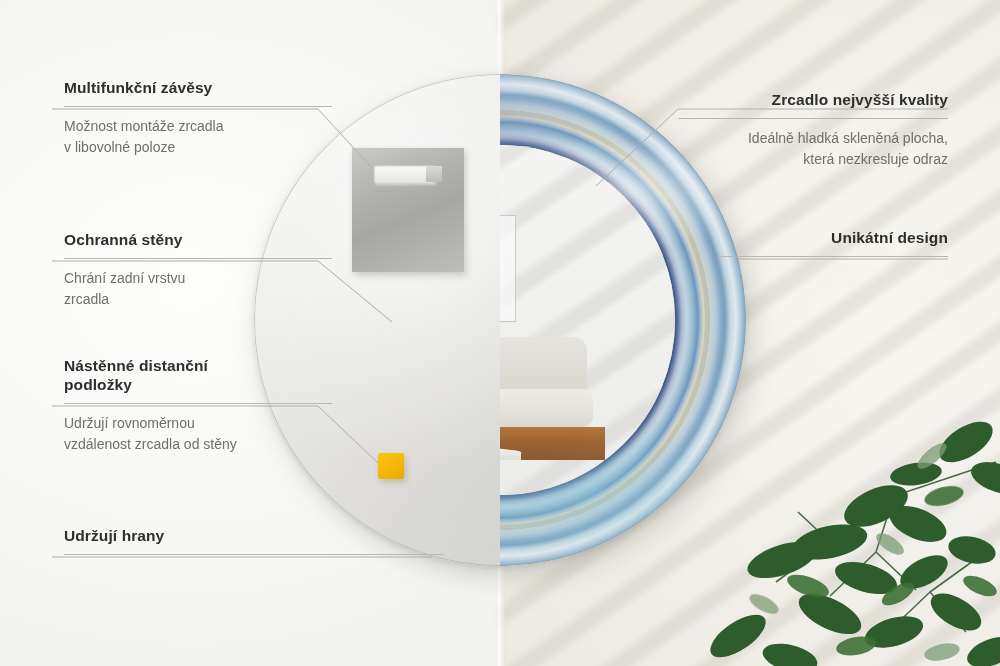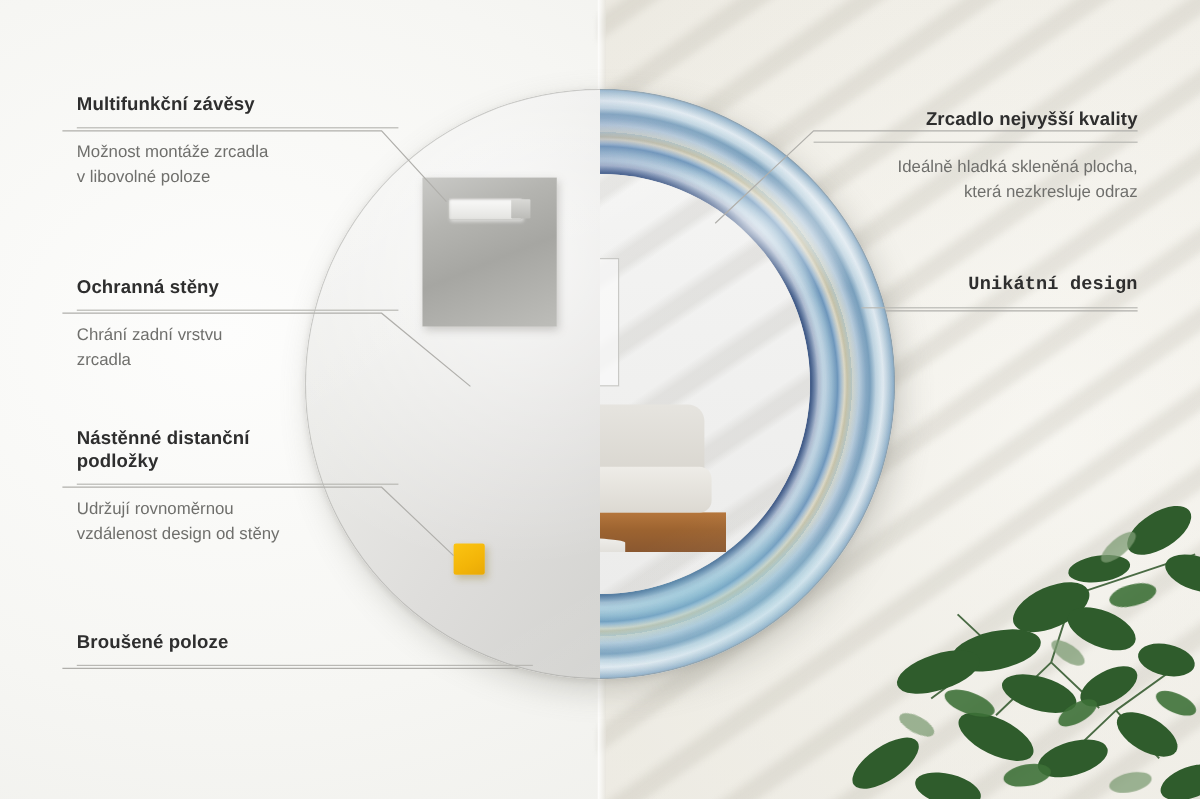--- a/index.html
+++ b/index.html
@@ -286,36 +286,36 @@
     <div class="rule"></div>
     <p style="white-space:pre-line">Chrání zadní vrstvu
 zrcadla</p>
   </div>
 
   <div class="callout left-col" style="top:356px;width:268px;">
     <h3 style="white-space:pre-line">Nástěnné distanční
 podložky</h3>
     <div class="rule"></div>
     <p style="white-space:pre-line">Udržují rovnoměrnou
-vzdálenost design od stěny</p>
+vzdálenost zrcadla od stěny</p>
   </div>
 
   <div class="callout left-col" style="top:526px;width:380px;">
-    <h3>Broušené poloze</h3>
+    <h3>Udržují hrany</h3>
     <div class="rule"></div>
   </div>
 
   <div class="callout right-col" style="top:90px;width:270px;">
     <h3>Zrcadlo nejvyšší kvality</h3>
     <div class="rule"></div>
     <p style="white-space:pre-line">Ideálně hladká skleněná plocha,
 která nezkresluje odraz</p>
   </div>
 
-  <div class="callout right-col" style="top:228px;width:230px;font-family:Liberation Mono, monospace;">
+  <div class="callout right-col" style="top:228px;width:230px;">
     <h3>Unikátní design</h3>
     <div class="rule"></div>
   </div>
 
   <svg class="plant" viewBox="0 0 330 330">
     <g stroke="#4a6b44" stroke-width="1.6" fill="none">
       <path d="M316 116 L214 150 M214 150 L150 196 M150 196 L96 236 M214 150 L196 206
                M196 206 L150 250 M196 206 L236 244 M150 196 L118 166"></path>
       <path d="M300 210 L250 246 M250 246 L206 288 M250 246 L286 286"></path>
     </g>

